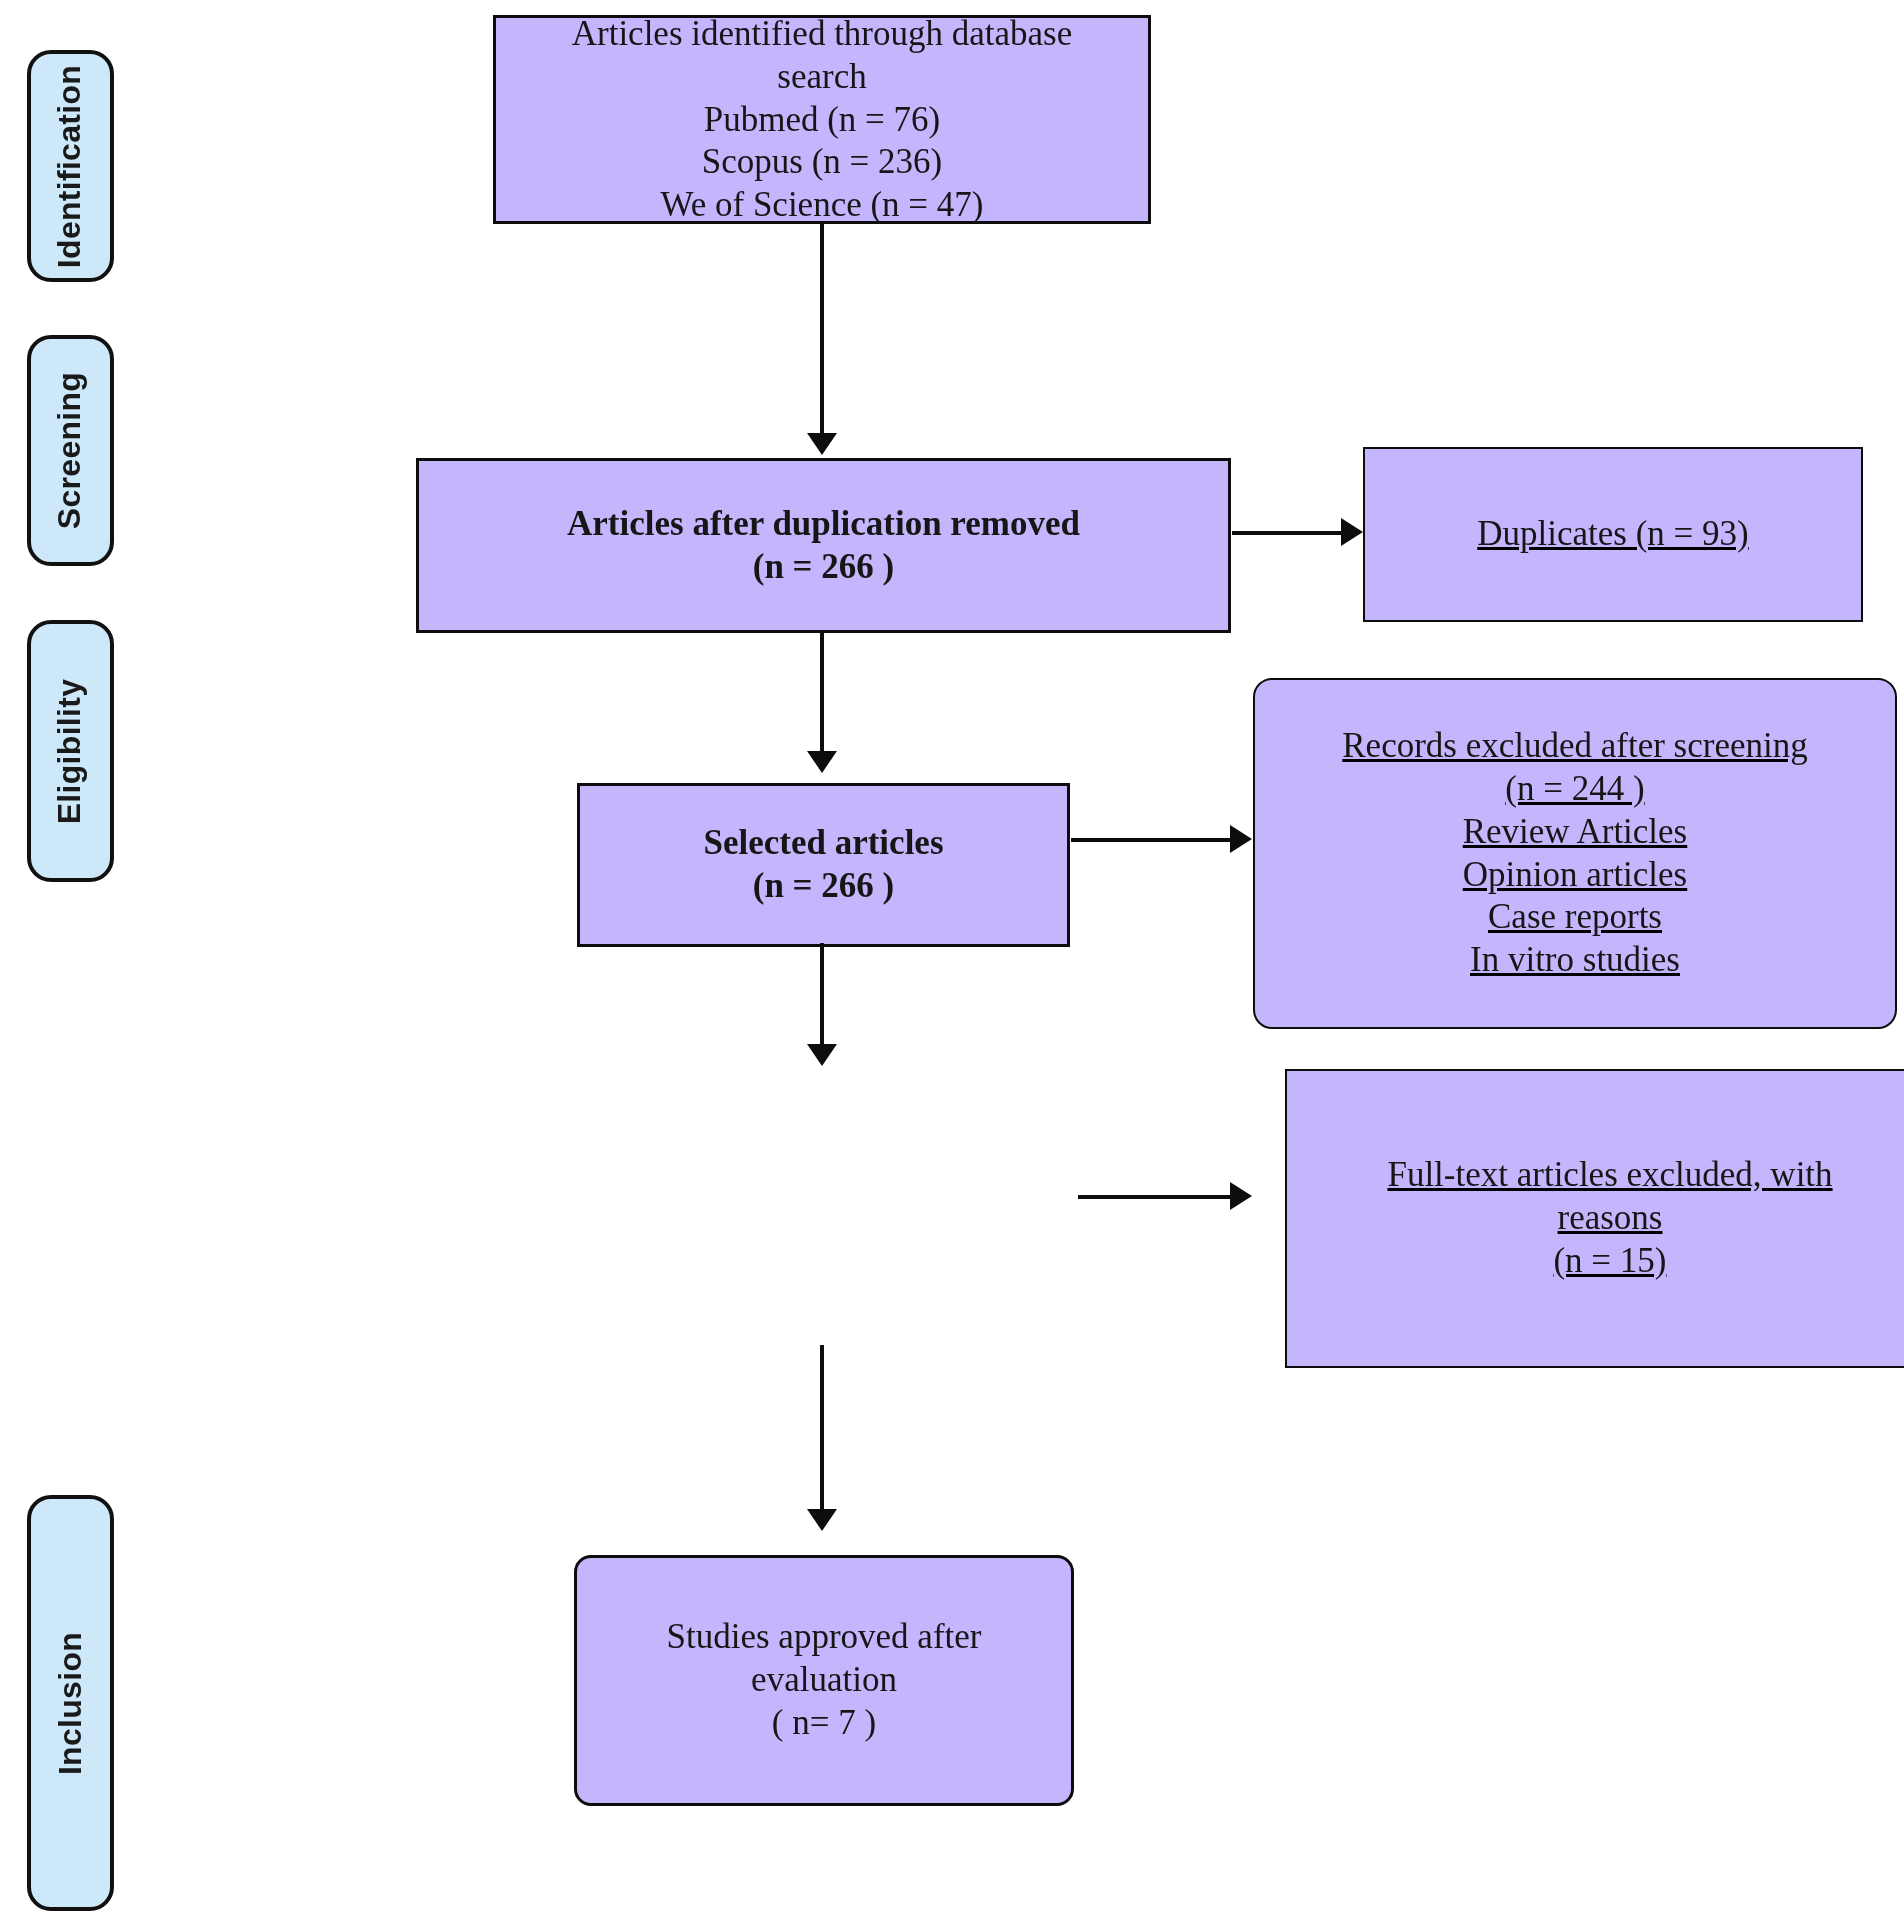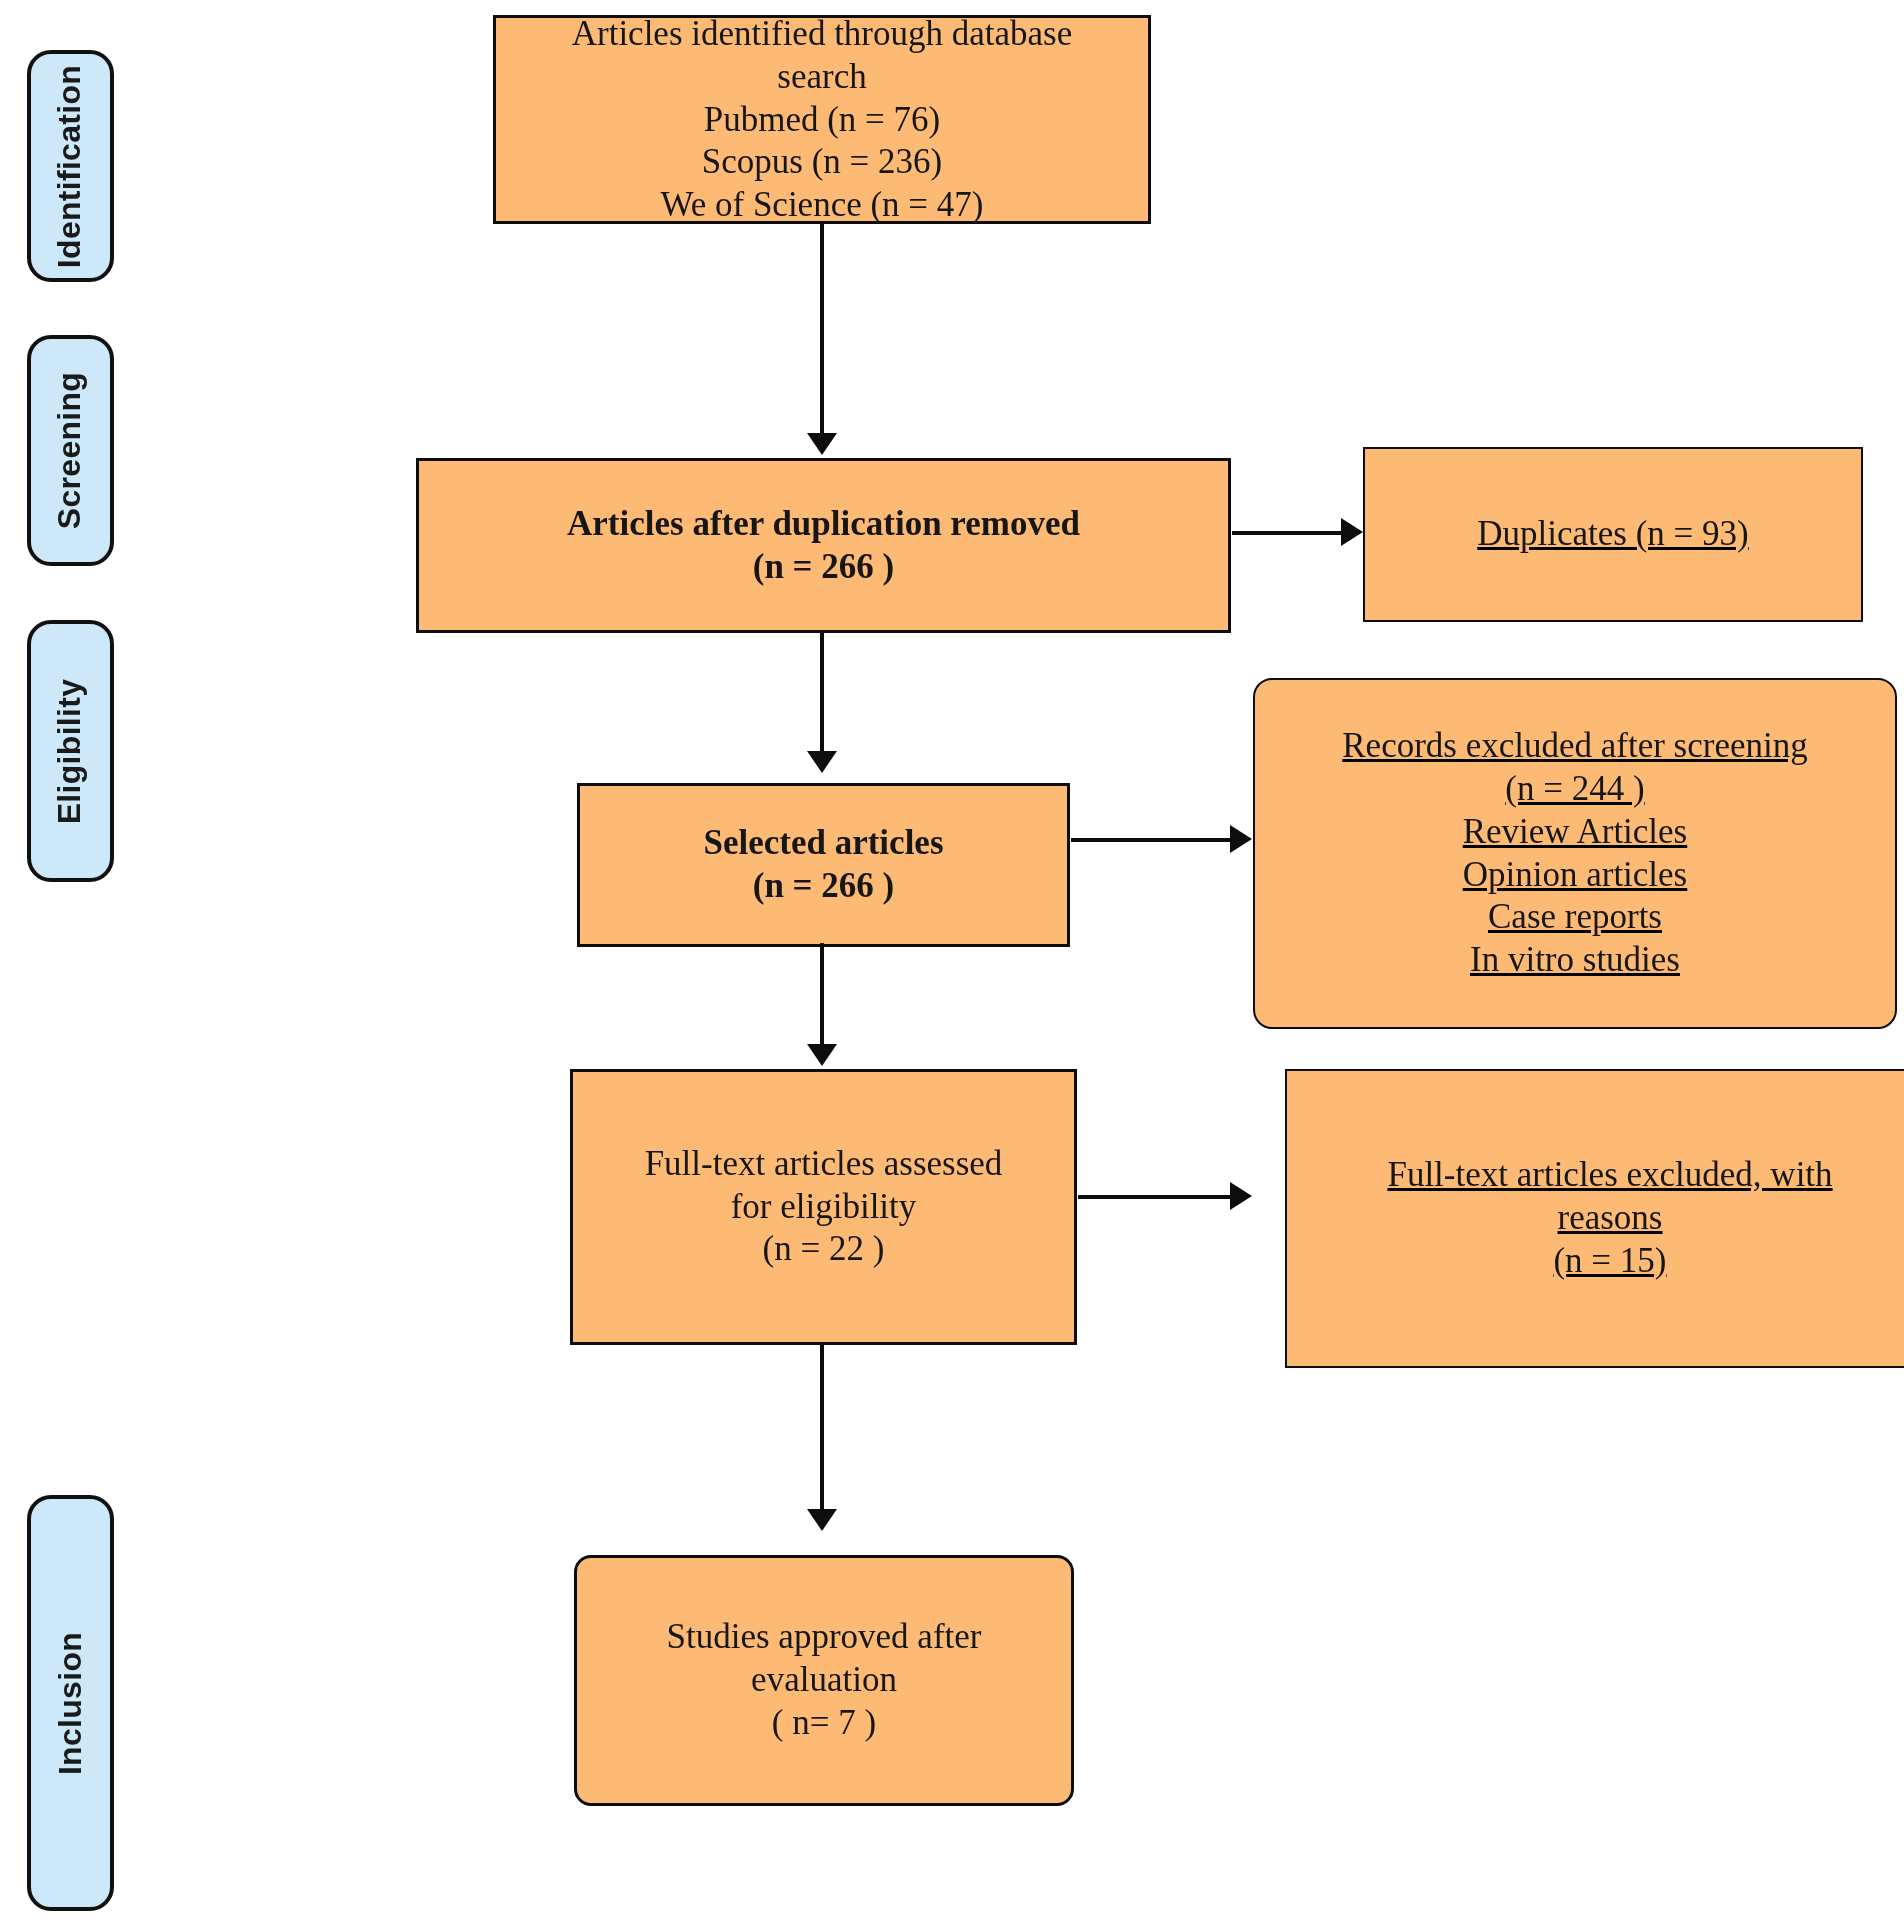--- a/index.html
+++ b/index.html
@@ -25,21 +25,21 @@
     font-size:32px;
     color:#1a1a1a;
     letter-spacing:0.3px;
     white-space:nowrap;
     transform:rotate(-90deg);
   }
 
   
   .box{
     position:absolute;
-    background:#fdba74;
+    background:#c4b5fd;
     border:3.5px solid #0d0d0d;
     box-sizing:border-box;
     display:flex;align-items:center;justify-content:center;
     text-align:center;
   }
   .box .txt{
     font-family:"Liberation Serif", serif;
     font-size:35px;
     line-height:1.22;
     color:#161616;
@@ -124,25 +124,20 @@
 (n = 244 )
 Review Articles
 Opinion articles
 Case reports
 In vitro studies</div>
   </div>
 
   <div class="vline" style="left:820px;top:943px;height:104px;"></div>
   <div class="arrow-down" style="left:807px;top:1044px;"></div>
 
-  <div class="box" style="left:570px;top:1069px;width:507px;height:276px;">
-    <div class="txt">Full-text articles assessed
-for eligibility
-(n =  22 )</div>
-  </div>
 
   <div class="hline" style="left:1078px;top:1195px;width:157px;"></div>
   <div class="arrow-right" style="left:1230px;top:1182px;"></div>
 
   <div class="box thin" style="left:1253px;top:1069px;width:650px;height:299px;margin-left:32px;">
     <div class="txt">Full-text articles excluded, with
 reasons
 (n = 15)</div>
   </div>
 

